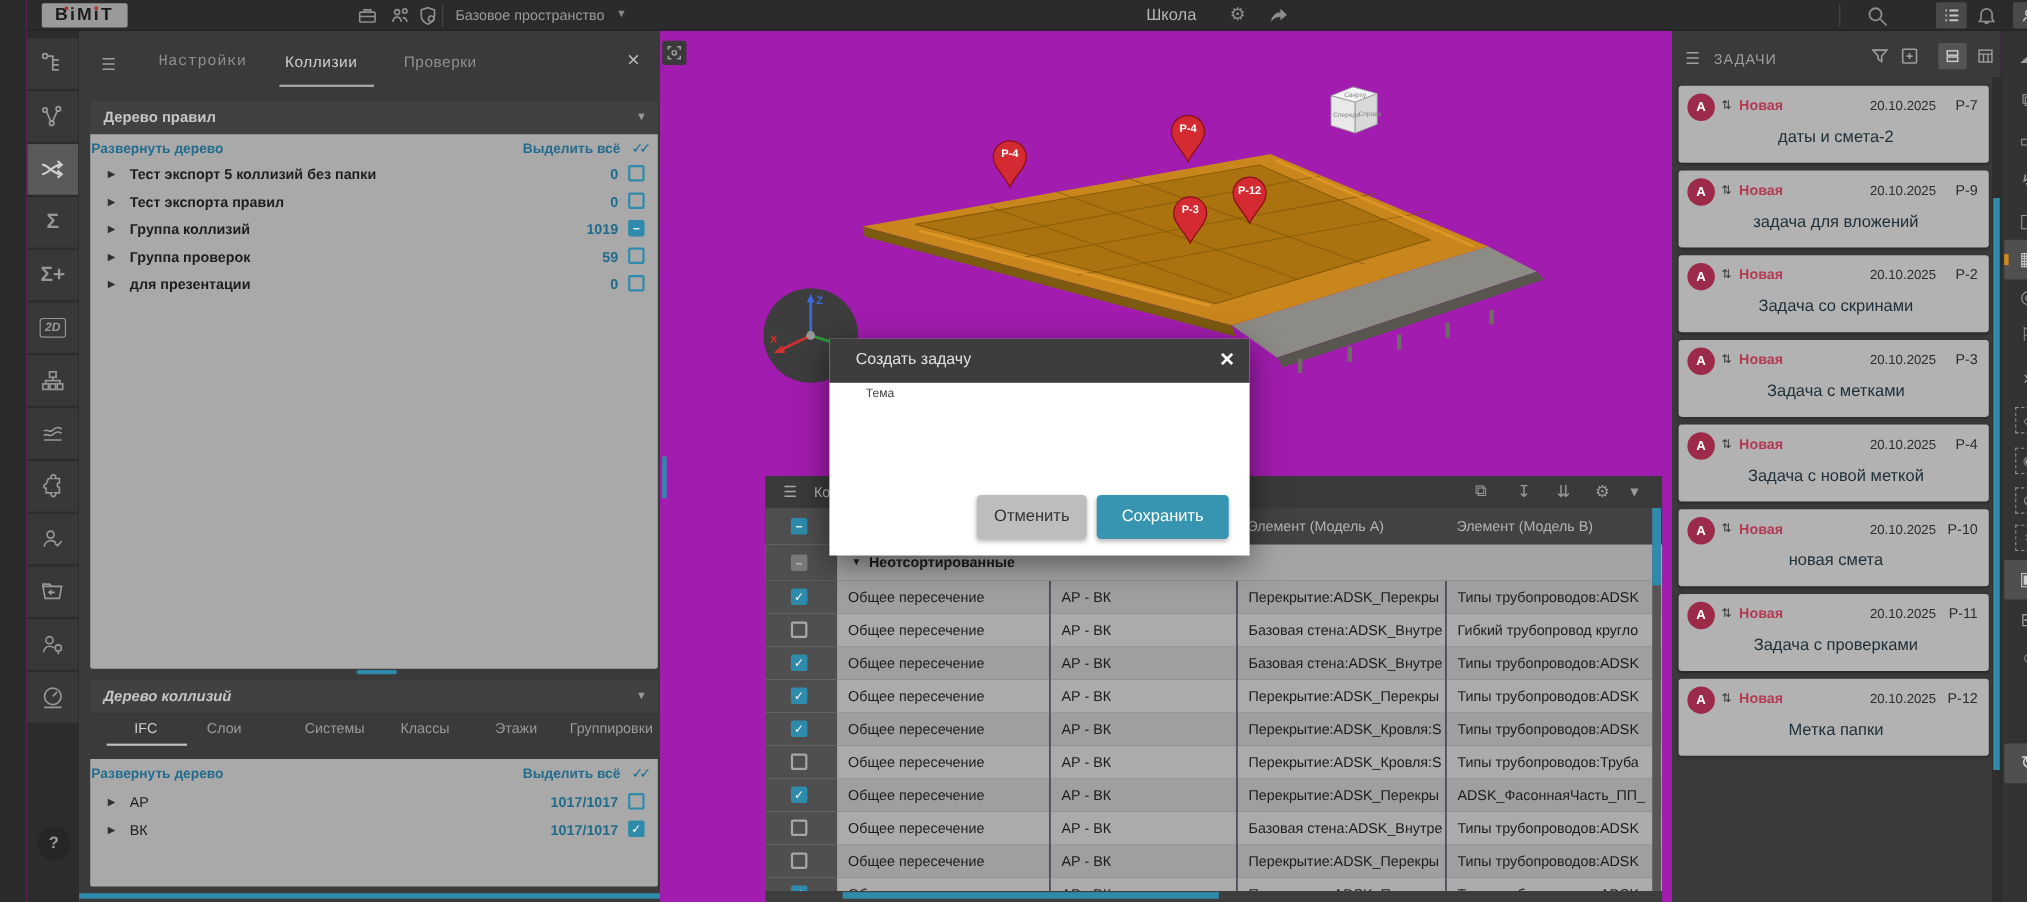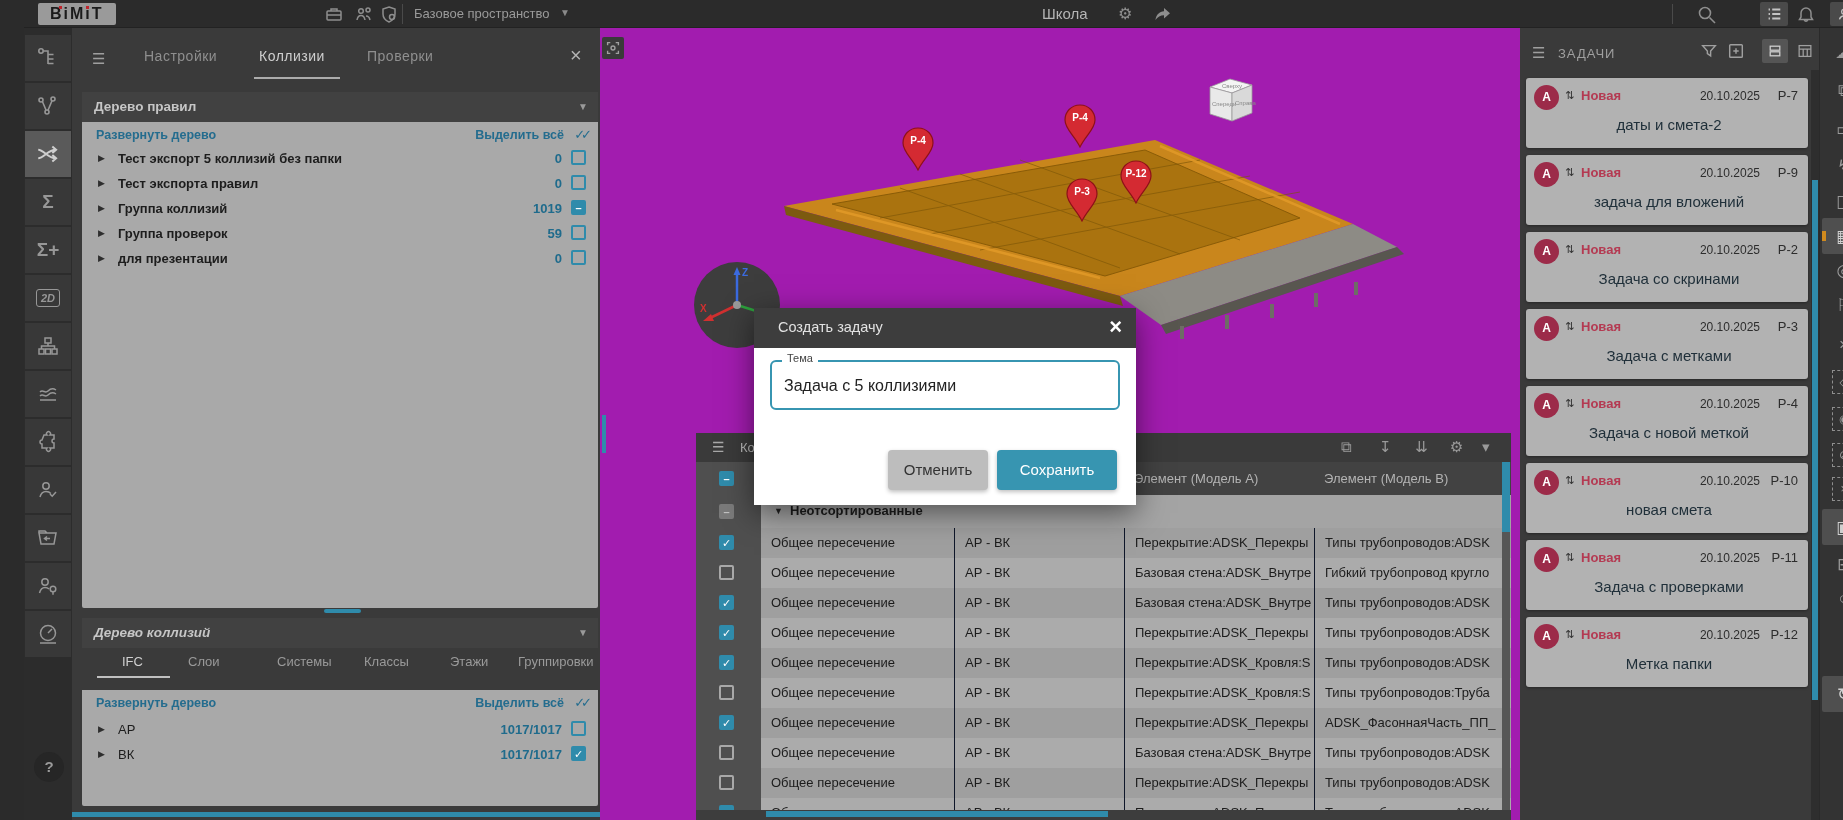--- a/index.html
+++ b/index.html
@@ -33,21 +33,21 @@
   #lpanel { left:48px; top:28px; width:528px; height:792px; background:#3a3a3a; z-index:30; }
   .lp-ham { left:20px; top:22px; color:#9f9f9f; font-size:15px; }
   .lp-tab { top:20px; font-size:14px; color:#8f8f8f; letter-spacing:0.5px; }
   .lp-tab.active { color:#cfcfcf; }
   #lp-underline { left:182px; top:49px; width:86px; height:2px; background:#ababab; }
   #lp-close { left:498px; top:16px; color:#b5b5b5; font-size:20px; }
   .sec-head { left:10px; width:516px; height:30px; background:#414141; color:#c6c6c6; font-weight:bold; font-size:13.5px; line-height:30px; padding-left:12px; }
   .sec-caret { position:absolute; right:10px; top:0; color:#9a9a9a; font-size:10px; line-height:30px; }
   .tree-box { left:10px; width:516px; background:#a9a9a9; border-radius:0 0 2px 2px; overflow:hidden; }
   .tree-bar { position:absolute; left:0; top:3px; width:100%; height:22px; font-size:12.5px; color:#246c8e; font-weight:bold; }
-  .tree-exp { position:absolute; left:14px; top:3px; }
+  .tree-exp { position:absolute; left:1px; top:3px; }
   .tree-selall { position:absolute; right:34px; top:3px; }
   .tree-checkall { position:absolute; right:10px; top:2px; letter-spacing:-4px; font-size:13px; }
   .tree-row { position:absolute; left:0; width:100%; height:25px; }
   .tr-caret { position:absolute; left:16px; top:6px; font-size:9px; color:#2e2e2e; }
   .tr-label { position:absolute; left:36px; top:4px; font-size:13px; font-weight:bold; color:#1d1d1d; white-space:nowrap; }
   .tr-count { position:absolute; right:36px; top:4px; font-size:13px; font-weight:bold; color:#1f6b8c; }
   .cb { display:inline-block; width:15px; height:15px; border:2px solid #2f8bab; border-radius:2px; background:transparent; color:#fff; font-size:11px; line-height:12px; text-align:center; font-weight:bold; }
   .cb.cb-checked, .cb.cb-indeterminate { background:#2f8bab; border-color:#2f8bab; }
   .tr-cb { position:absolute; right:12px; top:3px; }
   #drag-handle { left:252px; top:581px; width:37px; height:4px; background:#2f8bab; border-radius:2px; }
@@ -263,21 +263,21 @@
       <svg width="24" height="24" viewBox="0 0 24 24" fill="none" stroke="currentColor" stroke-width="1.5">
           <circle cx="12" cy="11" r="7.5"></circle>
           <path d="M12 11l4-4 M4 21h16"></path>
         </svg>
     </div>
     <div id="help-btn" class="abs">?</div>
   </div>
 
   <div id="lpanel" class="abs">
     <div class="abs lp-ham">☰</div>
-    <div class="abs lp-tab" style="left:72px;">Настройки</div>
+    <div class="abs lp-tab" style="left:72px;font-family:Liberation Mono, monospace;">Настройки</div>
     <div class="abs lp-tab active" style="left:187px;">Коллизии</div>
     <div class="abs lp-tab" style="left:295px;">Проверки</div>
     <div id="lp-underline" class="abs"></div>
     <div id="lp-close" class="abs">×</div>
 
     <div class="abs sec-head" style="top:64px;">
       <span>Дерево правил</span>
       <span class="sec-caret">▼</span>
     </div>
     <div class="abs tree-box" style="top:94px; height:486px;">
@@ -552,23 +552,20 @@
         <div id="ct-hthumb"></div>
       </div>
   </div>
 
   <div id="modal" class="abs">
     <div id="modal-head">
       <span id="modal-title">Создать задачу</span>
       <span id="modal-close">×</span>
     </div>
     <span id="modal-label">Тема</span>
-    <div id="modal-field">
-      <input type="text" value="Задача с 5 коллизиями" style="">
-    </div>
     <div class="mbtn" id="btn-cancel">Отменить</div>
     <div class="mbtn" id="btn-save">Сохранить</div>
   </div>
 
   <div id="tasks" class="abs">
     <span id="tasks-ham">☰</span>
     <span id="tasks-title">ЗАДАЧИ</span>
     <span class="tk-ico" style="left:180px;">
       <svg width="18" height="18" viewBox="0 0 20 20" fill="none" stroke="#9f9f9f" stroke-width="1.6">
           <path d="M3 4h14l-5.2 6v5.5L8.2 13V10z"></path>

